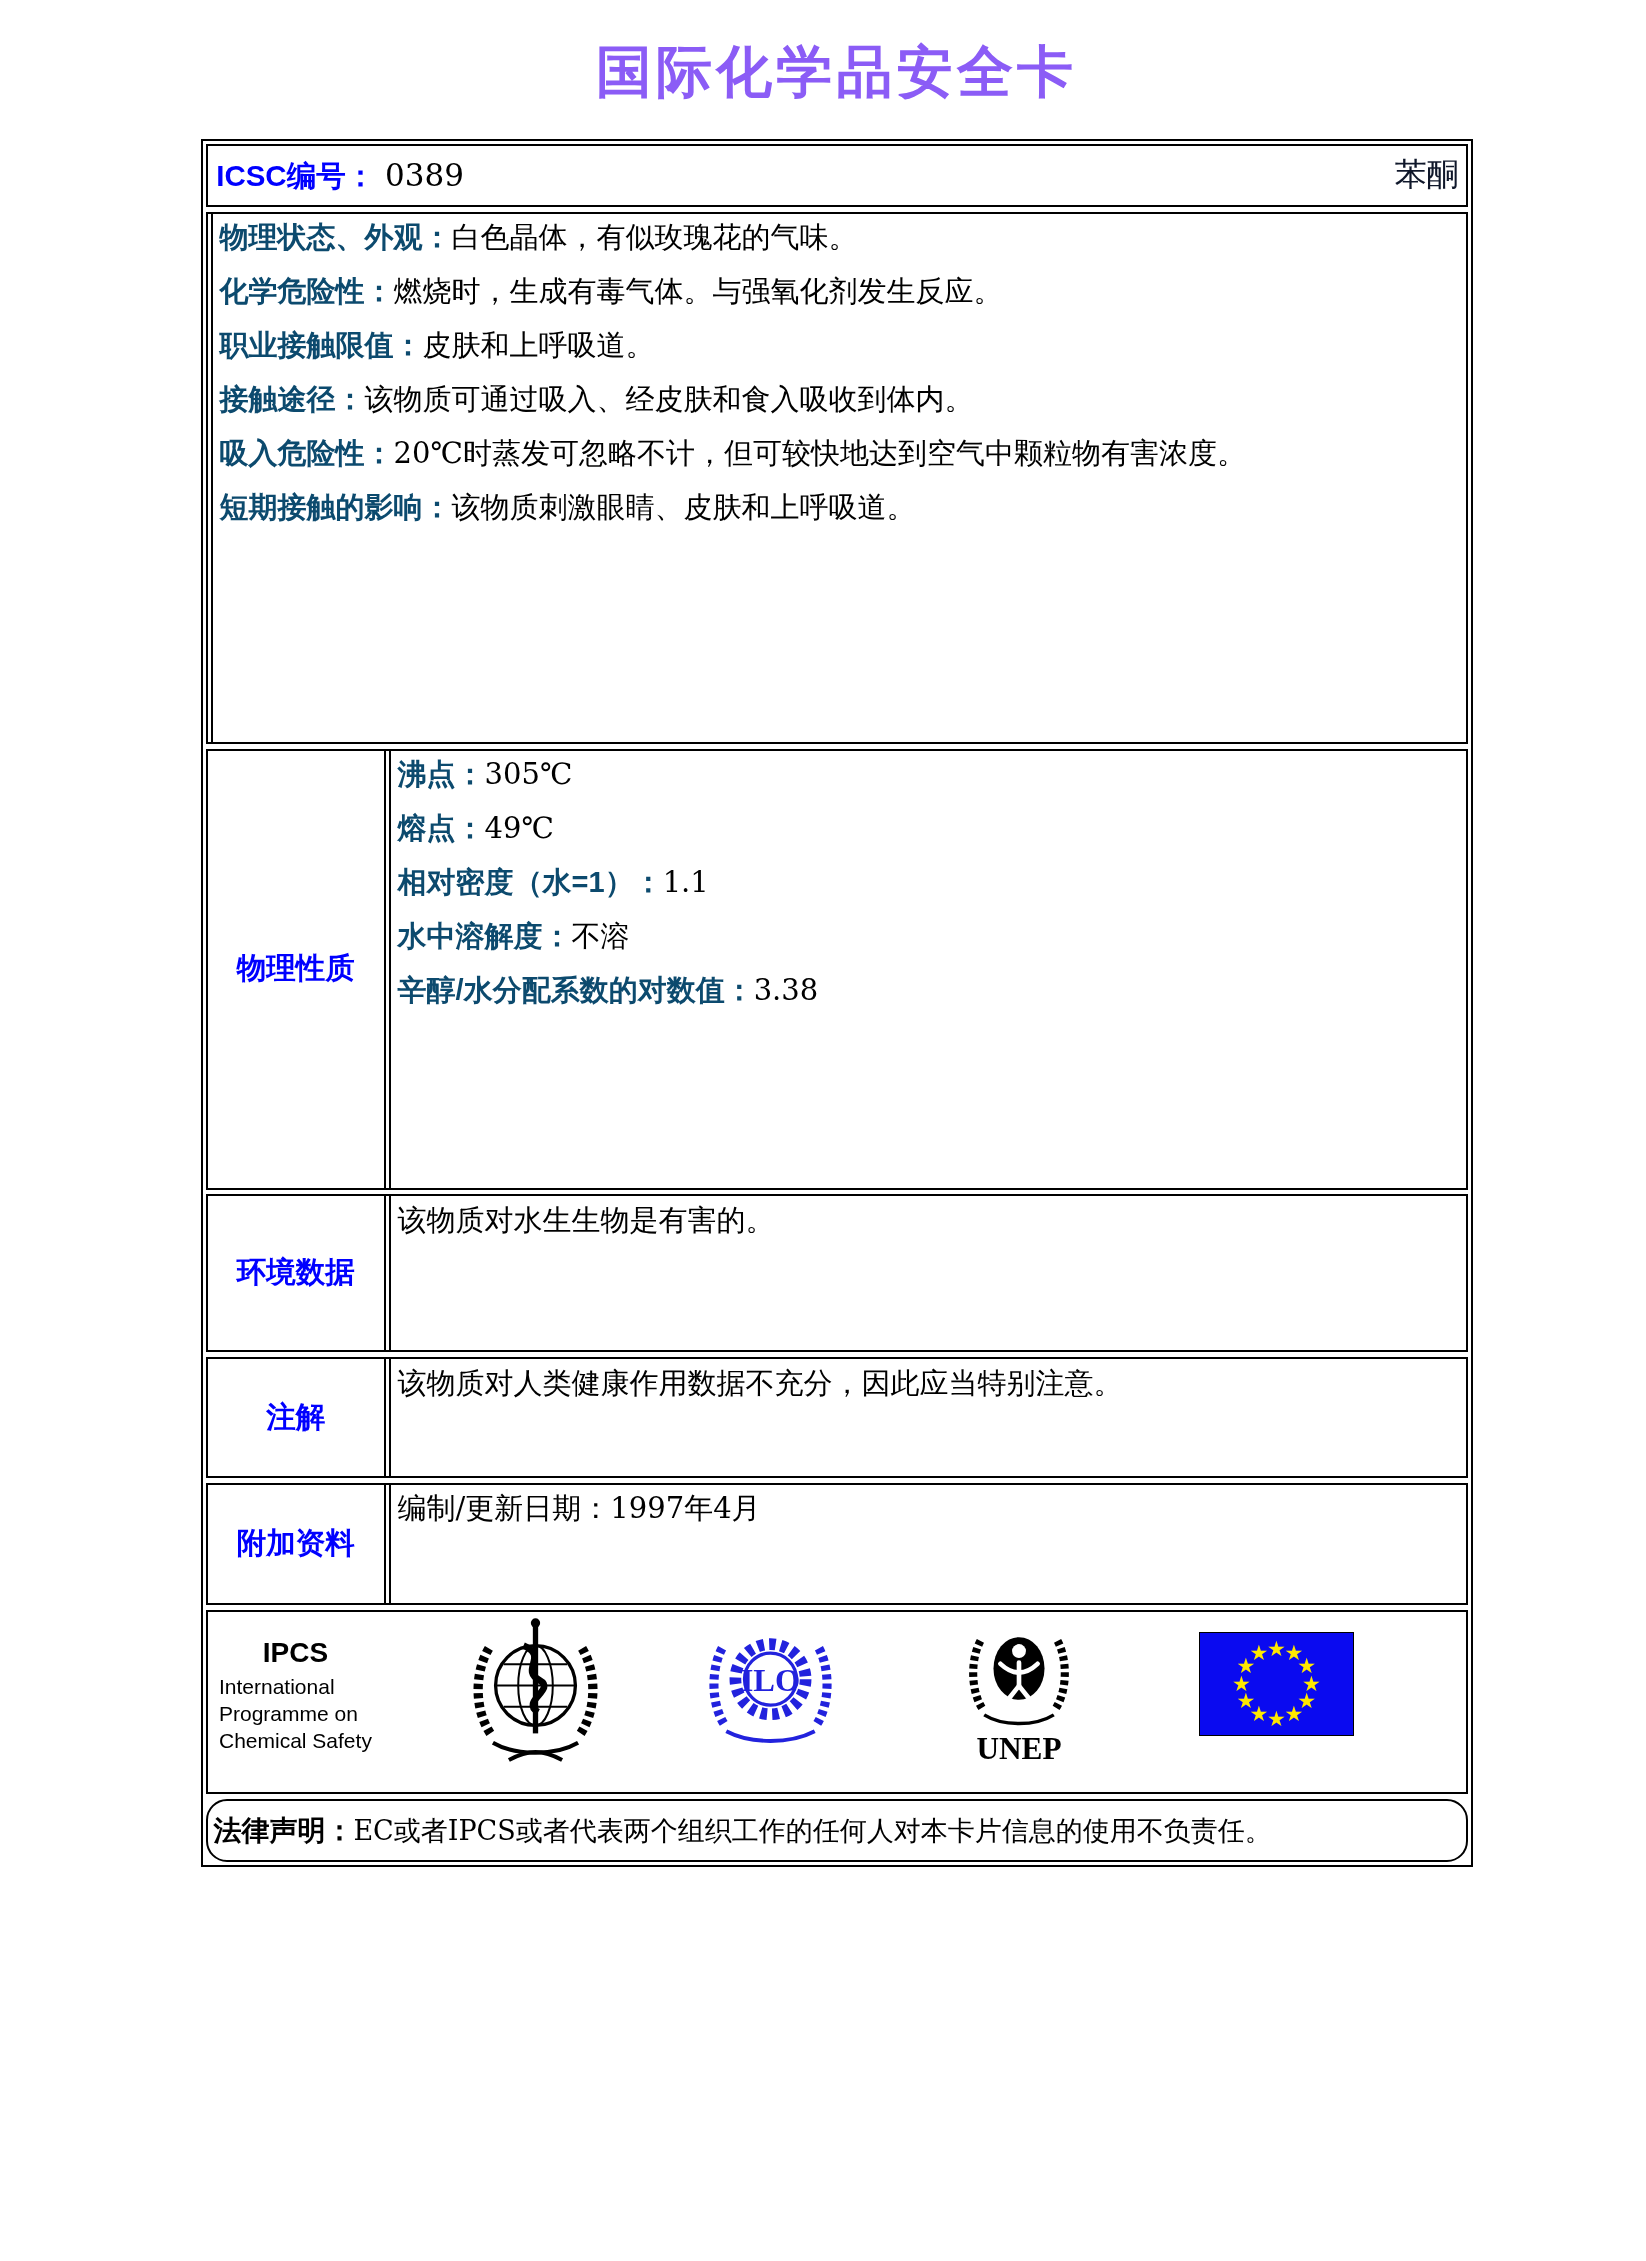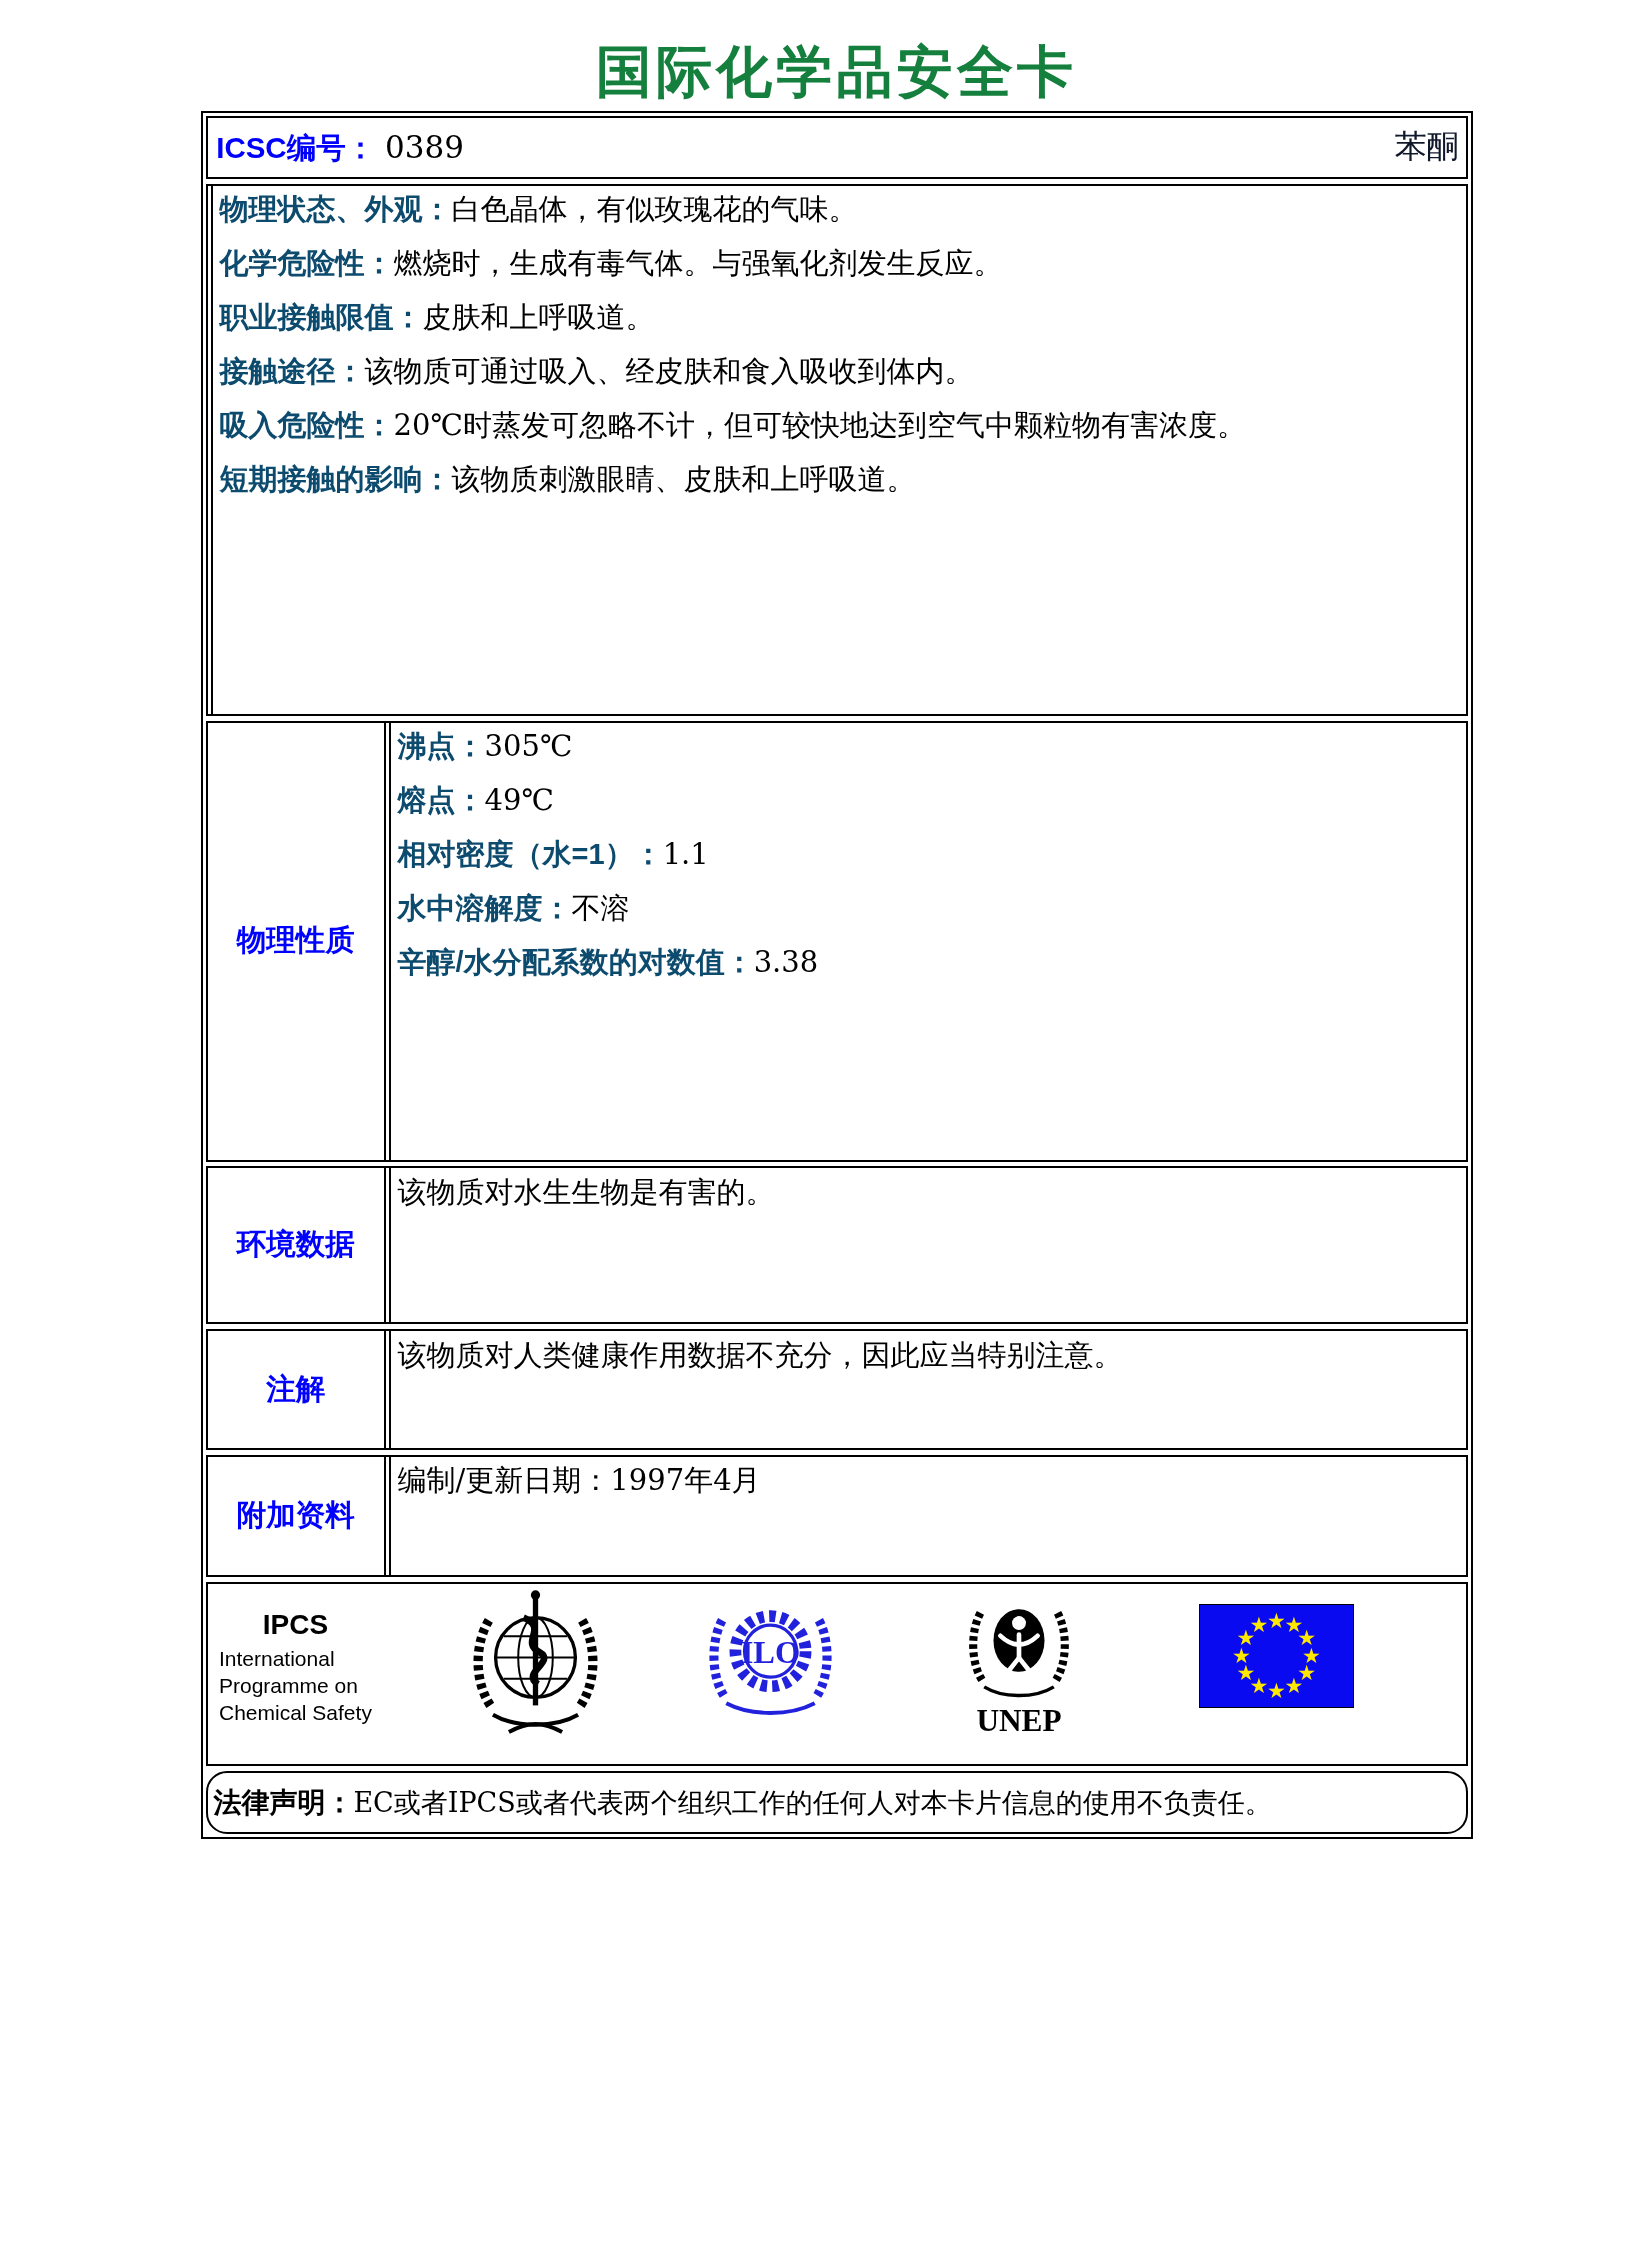--- a/index.html
+++ b/index.html
@@ -1,25 +1,25 @@
 <!DOCTYPE html>
 <html style="font-size:11.2px"><head>
 <meta charset="utf-8">
 <style>
   html,body{margin:0;padding:0;}
   body{
     width:1647px;height:2261px;background:#ffffff;overflow:hidden;
     font-family:"DejaVu Serif", serif;
   }
   .page-title{
-    margin:0;padding-top:35px;
+    margin:0;padding-top:35px;padding-bottom:28px;
     margin-left:201px;width:1271px;
     text-align:center;
     font:bold 56px "DejaVu Serif", serif;
-    color:#15803d;
+    color:#8b5cf6;
     letter-spacing:4.2px;
   }
   .card{
     margin-left:201px;width:1262px;
     border:2.8px solid #000;
     padding:2.8px;
   }
   .row{
     border:2.1px solid #000;
     margin-bottom:4.9px;

